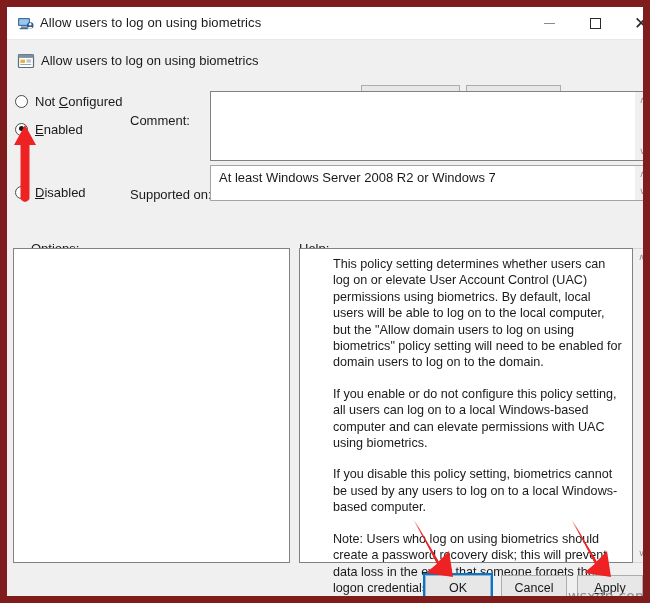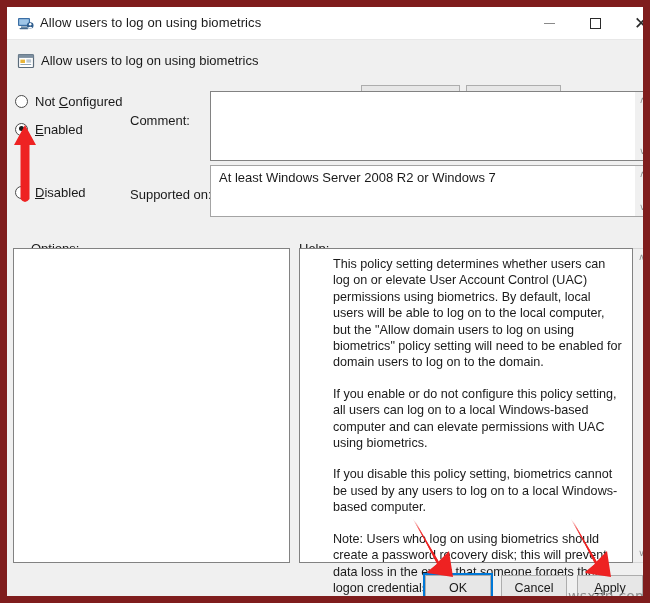--- a/index.html
+++ b/index.html
@@ -170,21 +170,21 @@
     background: #ffffff;
     border: 1px solid #828282;
     box-sizing: border-box;
   }
   .box-comment {
     left: 203px; top: 84px;
     width: 441px; height: 70px;
   }
   .box-supported {
     left: 203px; top: 158px;
-    width: 441px; height: 52px;
+    width: 441px; height: 36px;
     border-color: #a4a4a4;
   }
   .box-supported .content {
     padding: 4px 8px;
     font-size: 13px;
     color: #1a1a1a;
   }
   .box-options {
     left: 6px; top: 241px;
     width: 277px; height: 315px;

